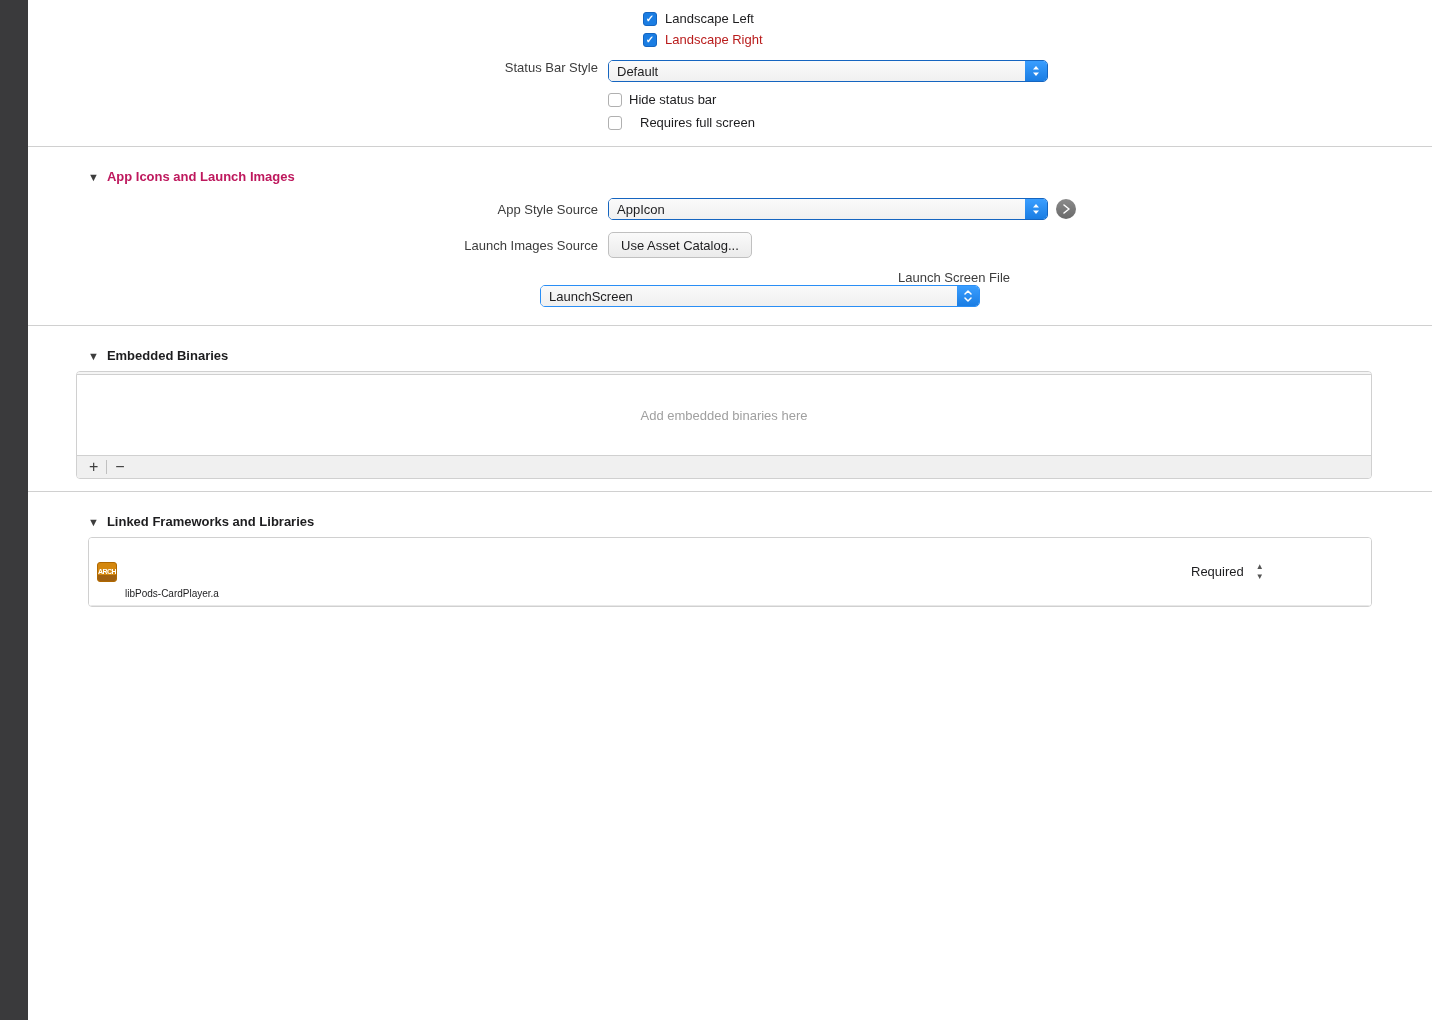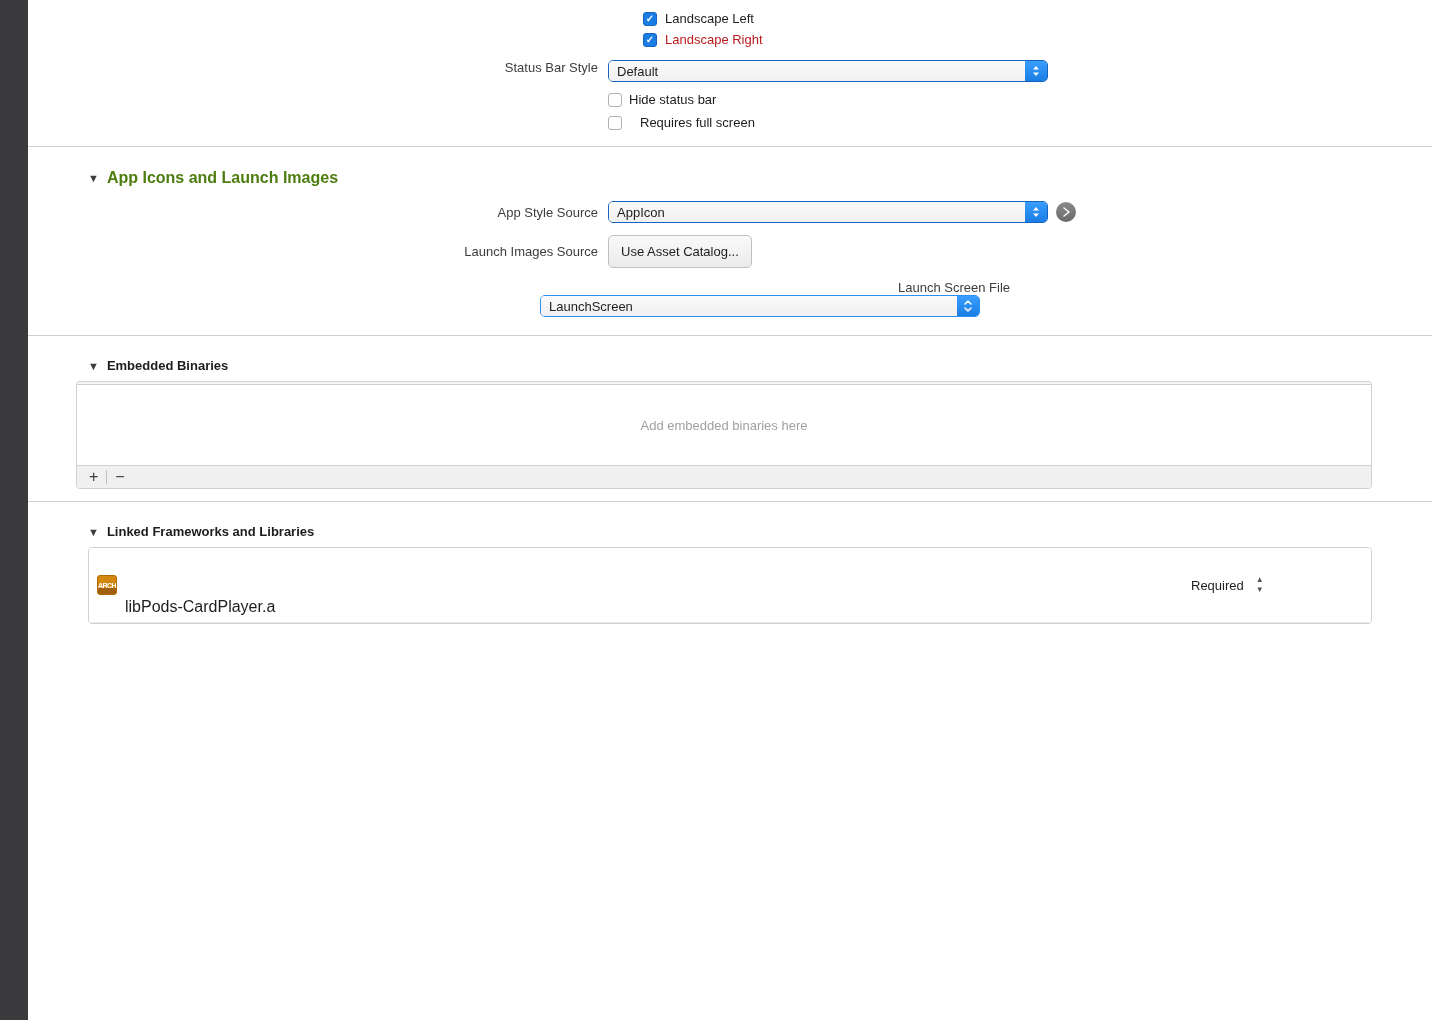--- a/index.html
+++ b/index.html
@@ -70,21 +70,21 @@
       <div style="display:flex;align-items:center;gap:18px;">
         <div style="width:14px;height:14px;background:#ffffff;border:1.5px solid #b0b0b0;border-radius:3px;flex-shrink:0;cursor:pointer;"></div>
         <span style="font-size:13px;color:#1d1d1f;">Requires full screen</span>
       </div>
     </div>
 
     <div style="height:1px;background:#d0d0d0;margin:12px 0;"></div>
 
     <div style="display:flex;align-items:center;gap:8px;padding:10px 60px 8px 60px;">
       <span style="font-size:11px;color:#3d3d3d;cursor:pointer;">▼</span>
-      <span style="font-size:16px;font-weight:700;color:#4d7c0f;">App Icons and Launch Images</span>
+      <span style="font-size:13px;font-weight:700;color:#be185d;">App Icons and Launch Images</span>
     </div>
 
     <div style="display:flex;align-items:center;padding:6px 0;padding-left:60px;">
       <div style="min-width:520px;text-align:right;padding-right:10px;font-size:13px;color:#3d3d3d;flex-shrink:0;">App Style Source</div>
       <div style="display:flex;align-items:center;width:440px;height:22px;border:1px solid #1565c0;border-radius:5px;overflow:hidden;font-size:13px;cursor:pointer;">
         <div style="flex:1;padding:0 8px;background:linear-gradient(to bottom,#fafafa,#f0f0f0);height:100%;display:flex;align-items:center;">
           <span style="font-size:13px;">AppIcon</span>
         </div>
         <div style="width:22px;height:100%;background:linear-gradient(to bottom,#3a9eff,#1a7de3);display:flex;align-items:center;justify-content:center;flex-shrink:0;cursor:pointer;">
           <svg width="10" height="14" viewBox="0 0 10 14" fill="none">
@@ -96,21 +96,21 @@
 
       <div style="width:20px;height:20px;border-radius:50%;background:linear-gradient(to bottom,#8a8a8a,#6a6a6a);border:none;display:flex;align-items:center;justify-content:center;margin-left:8px;cursor:pointer;flex-shrink:0;">
         <svg width="8" height="10" viewBox="0 0 8 10" fill="none">
           <path d="M2 1 L7 5 L2 9" stroke="white" stroke-width="1.5" fill="none" stroke-linecap="round" stroke-linejoin="round"></path>
         </svg>
       </div>
     </div>
 
     <div style="display:flex;align-items:center;padding:6px 0;padding-left:60px;">
       <div style="min-width:520px;text-align:right;padding-right:10px;font-size:13px;color:#3d3d3d;flex-shrink:0;">Launch Images Source</div>
-      <button style="display:inline-flex;align-items:center;height:33px;padding:0 12px;background:linear-gradient(to bottom,#fafafa,#ebebeb);border:1px solid #c0c0c0;border-radius:5px;font-size:13px;color:#1d1d1f;cursor:pointer;white-space:nowrap;">Use Asset Catalog...</button>
+      <button style="display:inline-flex;align-items:center;height:26px;padding:0 12px;background:linear-gradient(to bottom,#fafafa,#ebebeb);border:1px solid #c0c0c0;border-radius:5px;font-size:13px;color:#1d1d1f;cursor:pointer;white-space:nowrap;">Use Asset Catalog...</button>
     </div>
 
     <div style="display:flex;align-items:center;padding:6px 0;padding-left:60px;flex-direction:column;">
       <div style="min-width:520px;text-align:right;padding-right:10px;font-size:13px;color:#3d3d3d;flex-shrink:0;">Launch Screen File</div>
       <div style="display:flex;align-items:flex-start;width:440px;height:22px;border:1.5px solid #2a8ef5;border-radius:5px;overflow:hidden;font-size:13px;cursor:pointer;">
         <div style="flex:1;padding:0 8px;background:linear-gradient(to bottom,#fafafa,#f0f0f0);height:100%;display:flex;align-items:center;">
           <span style="font-size:13px;">LaunchScreen</span>
         </div>
         <div style="width:22px;height:100%;background:linear-gradient(to bottom,#3a9eff,#1a7de3);display:flex;align-items:center;justify-content:center;flex-shrink:0;cursor:pointer;">
           <svg width="8" height="12" viewBox="0 0 8 12" fill="none">
@@ -150,21 +150,21 @@
     <div style="margin:0 60px 0 60px;border:1px solid #d0d0d0;border-radius:4px;overflow:hidden;">
 
 
       <div style="display:flex;align-items:center;padding:6px 0 6px 8px;border-bottom:1px solid #e8e8e8;background:#ffffff;">
         <div style="flex:1;display:flex;align-items:center;gap:8px;">
 
           <div style="width:20px;height:20px;background:#d4870e;border-radius:3px;display:flex;align-items:center;justify-content:center;font-size:7px;font-weight:bold;color:white;flex-shrink:0;position:relative;overflow:hidden;border:1px solid #b06800;">
             <div style="position:absolute;bottom:0;left:0;right:0;height:6px;background:#a06010;"></div>
             <span style="font-size:7px;font-weight:bold;color:white;position:relative;z-index:1;letter-spacing:-0.5px;">ARCH</span>
           </div>
-          <span style="font-size:16px;color:#1d1d1f;margin-top:44px;">libPods-CardPlayer.a</span>
+          <span style="font-size:10px;color:#1d1d1f;margin-top:44px;">libPods-CardPlayer.a</span>
         </div>
         <div style="width:180px;display:flex;align-items:center;gap:12px;">
           <span style="font-size:13px;color:#1d1d1f;">Required</span>
           <div style="display:inline-flex;flex-direction:column;cursor:pointer;">
             <span style="font-size:8px;color:#555;line-height:1.2;text-align:center;">▲</span>
             <span style="font-size:8px;color:#555;line-height:1.2;text-align:center;">▼</span>
           </div>
         </div>
       </div>
     </div>

